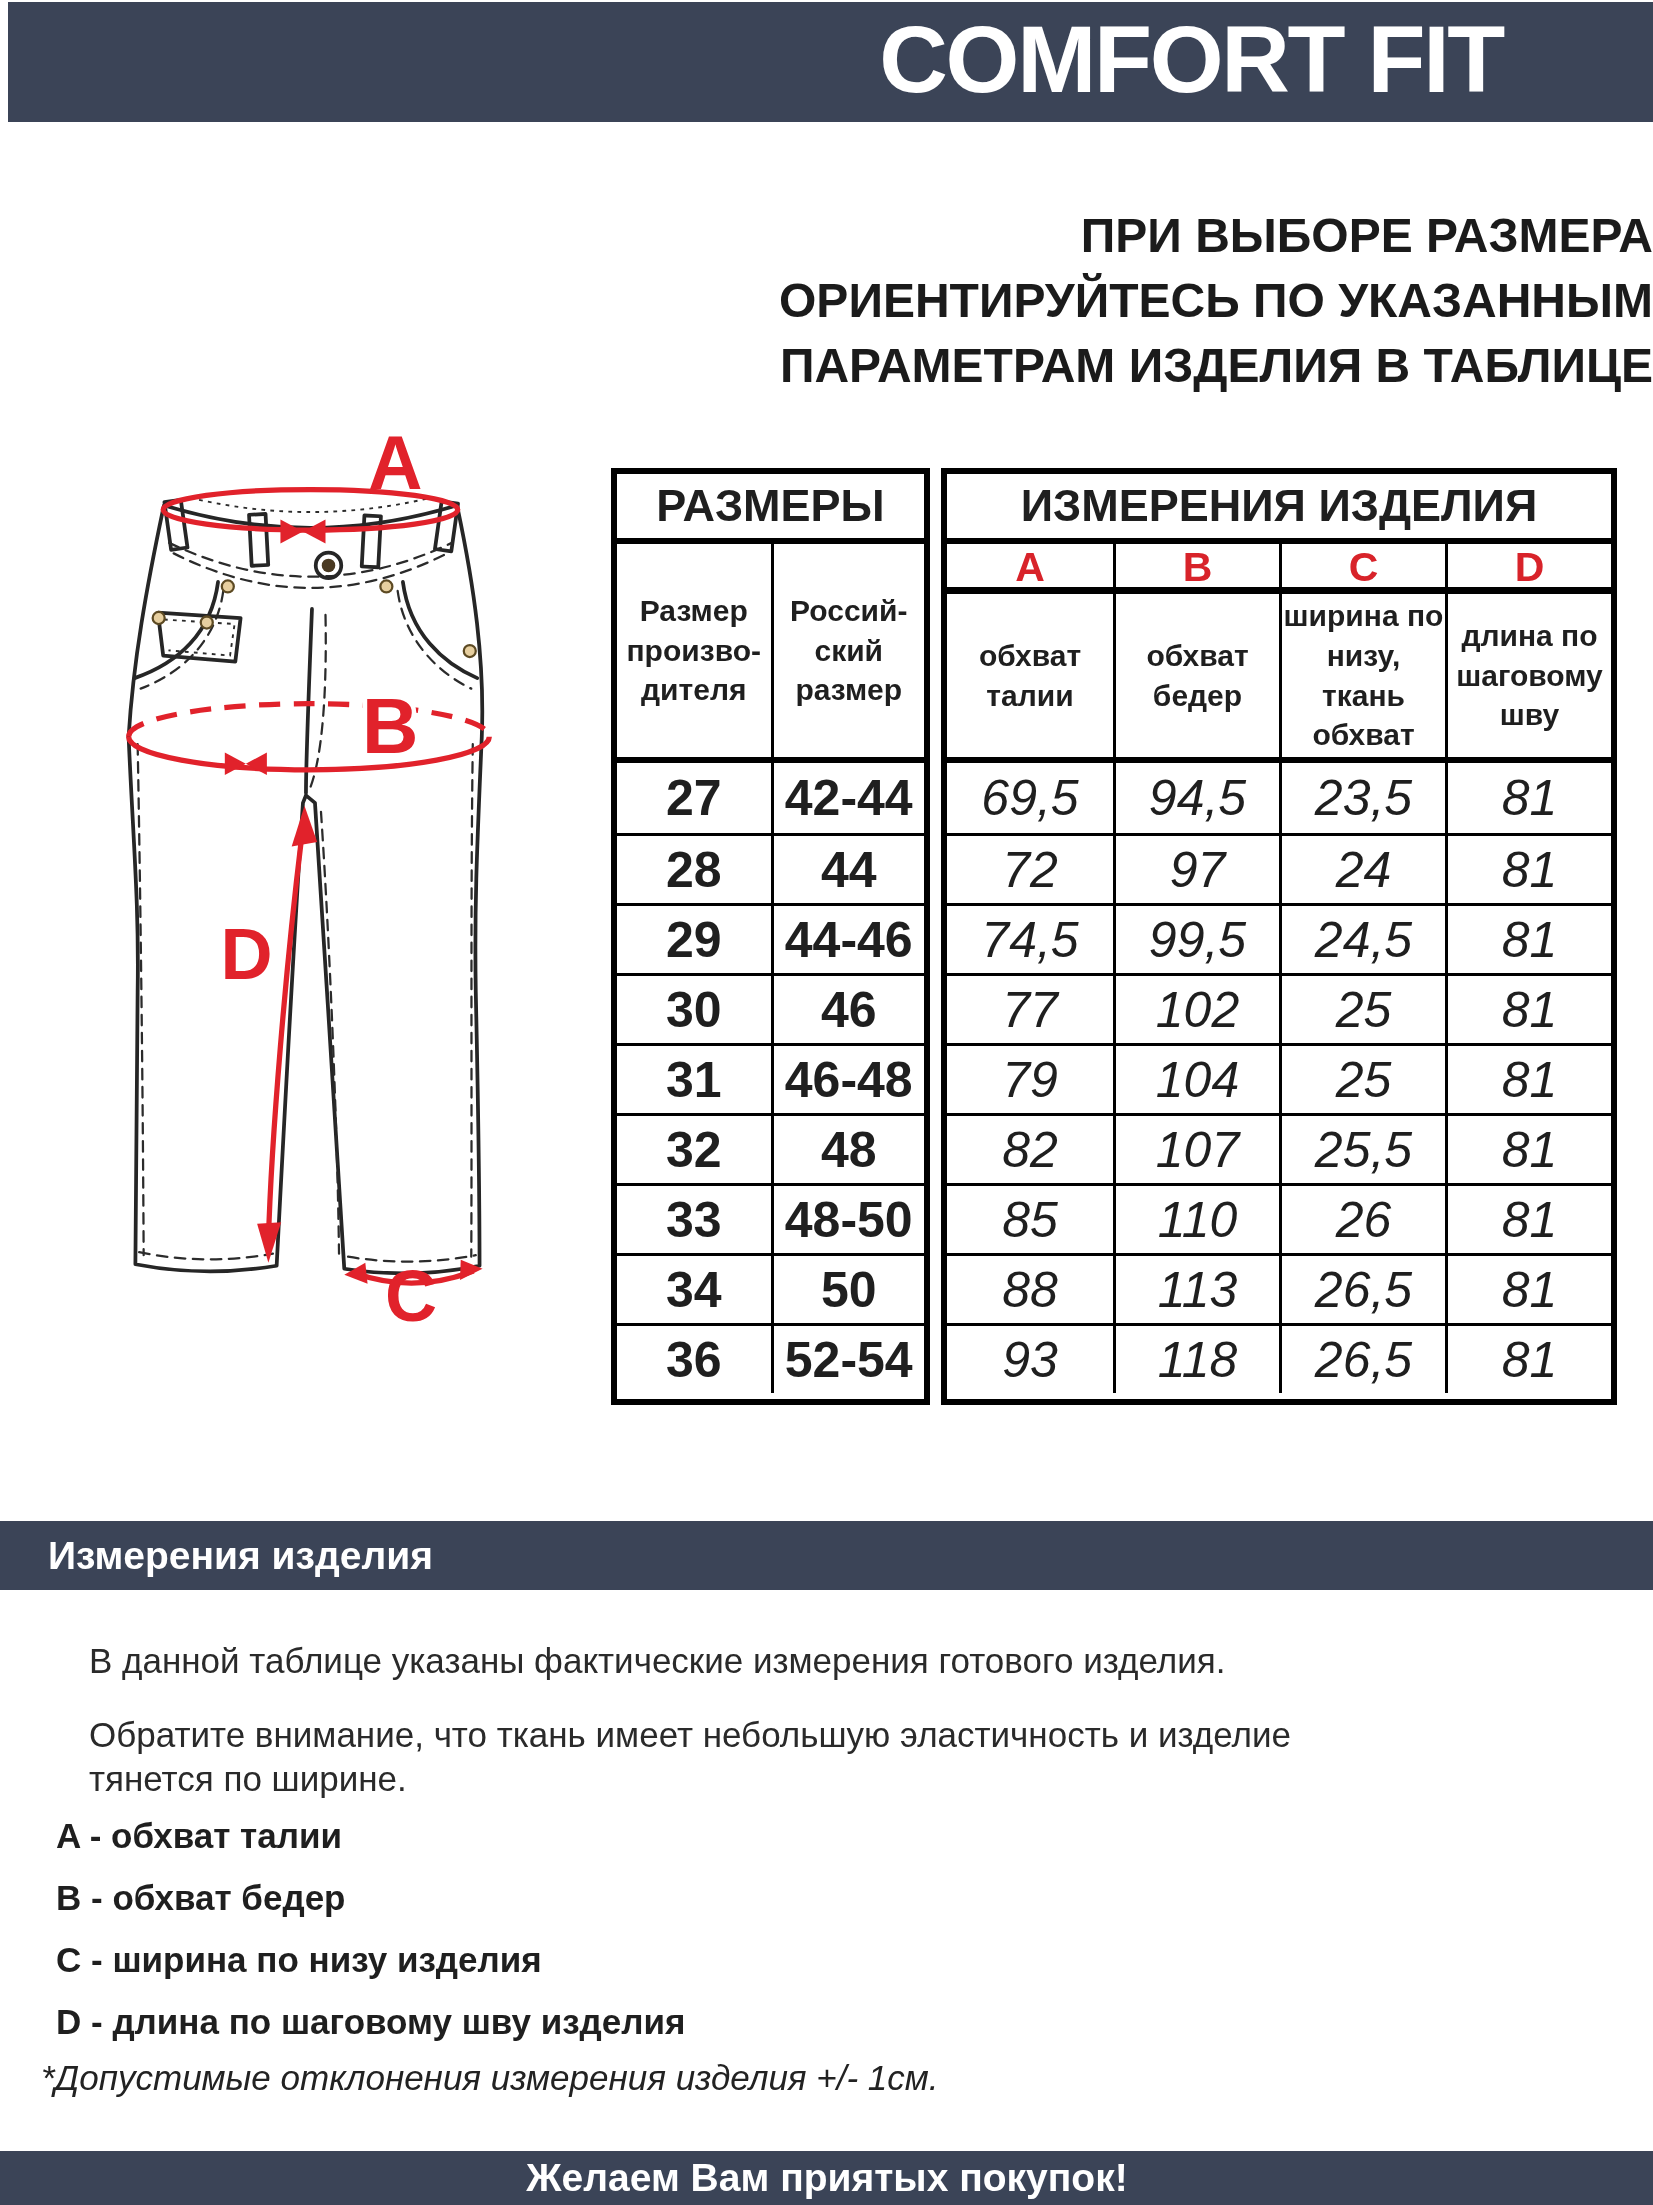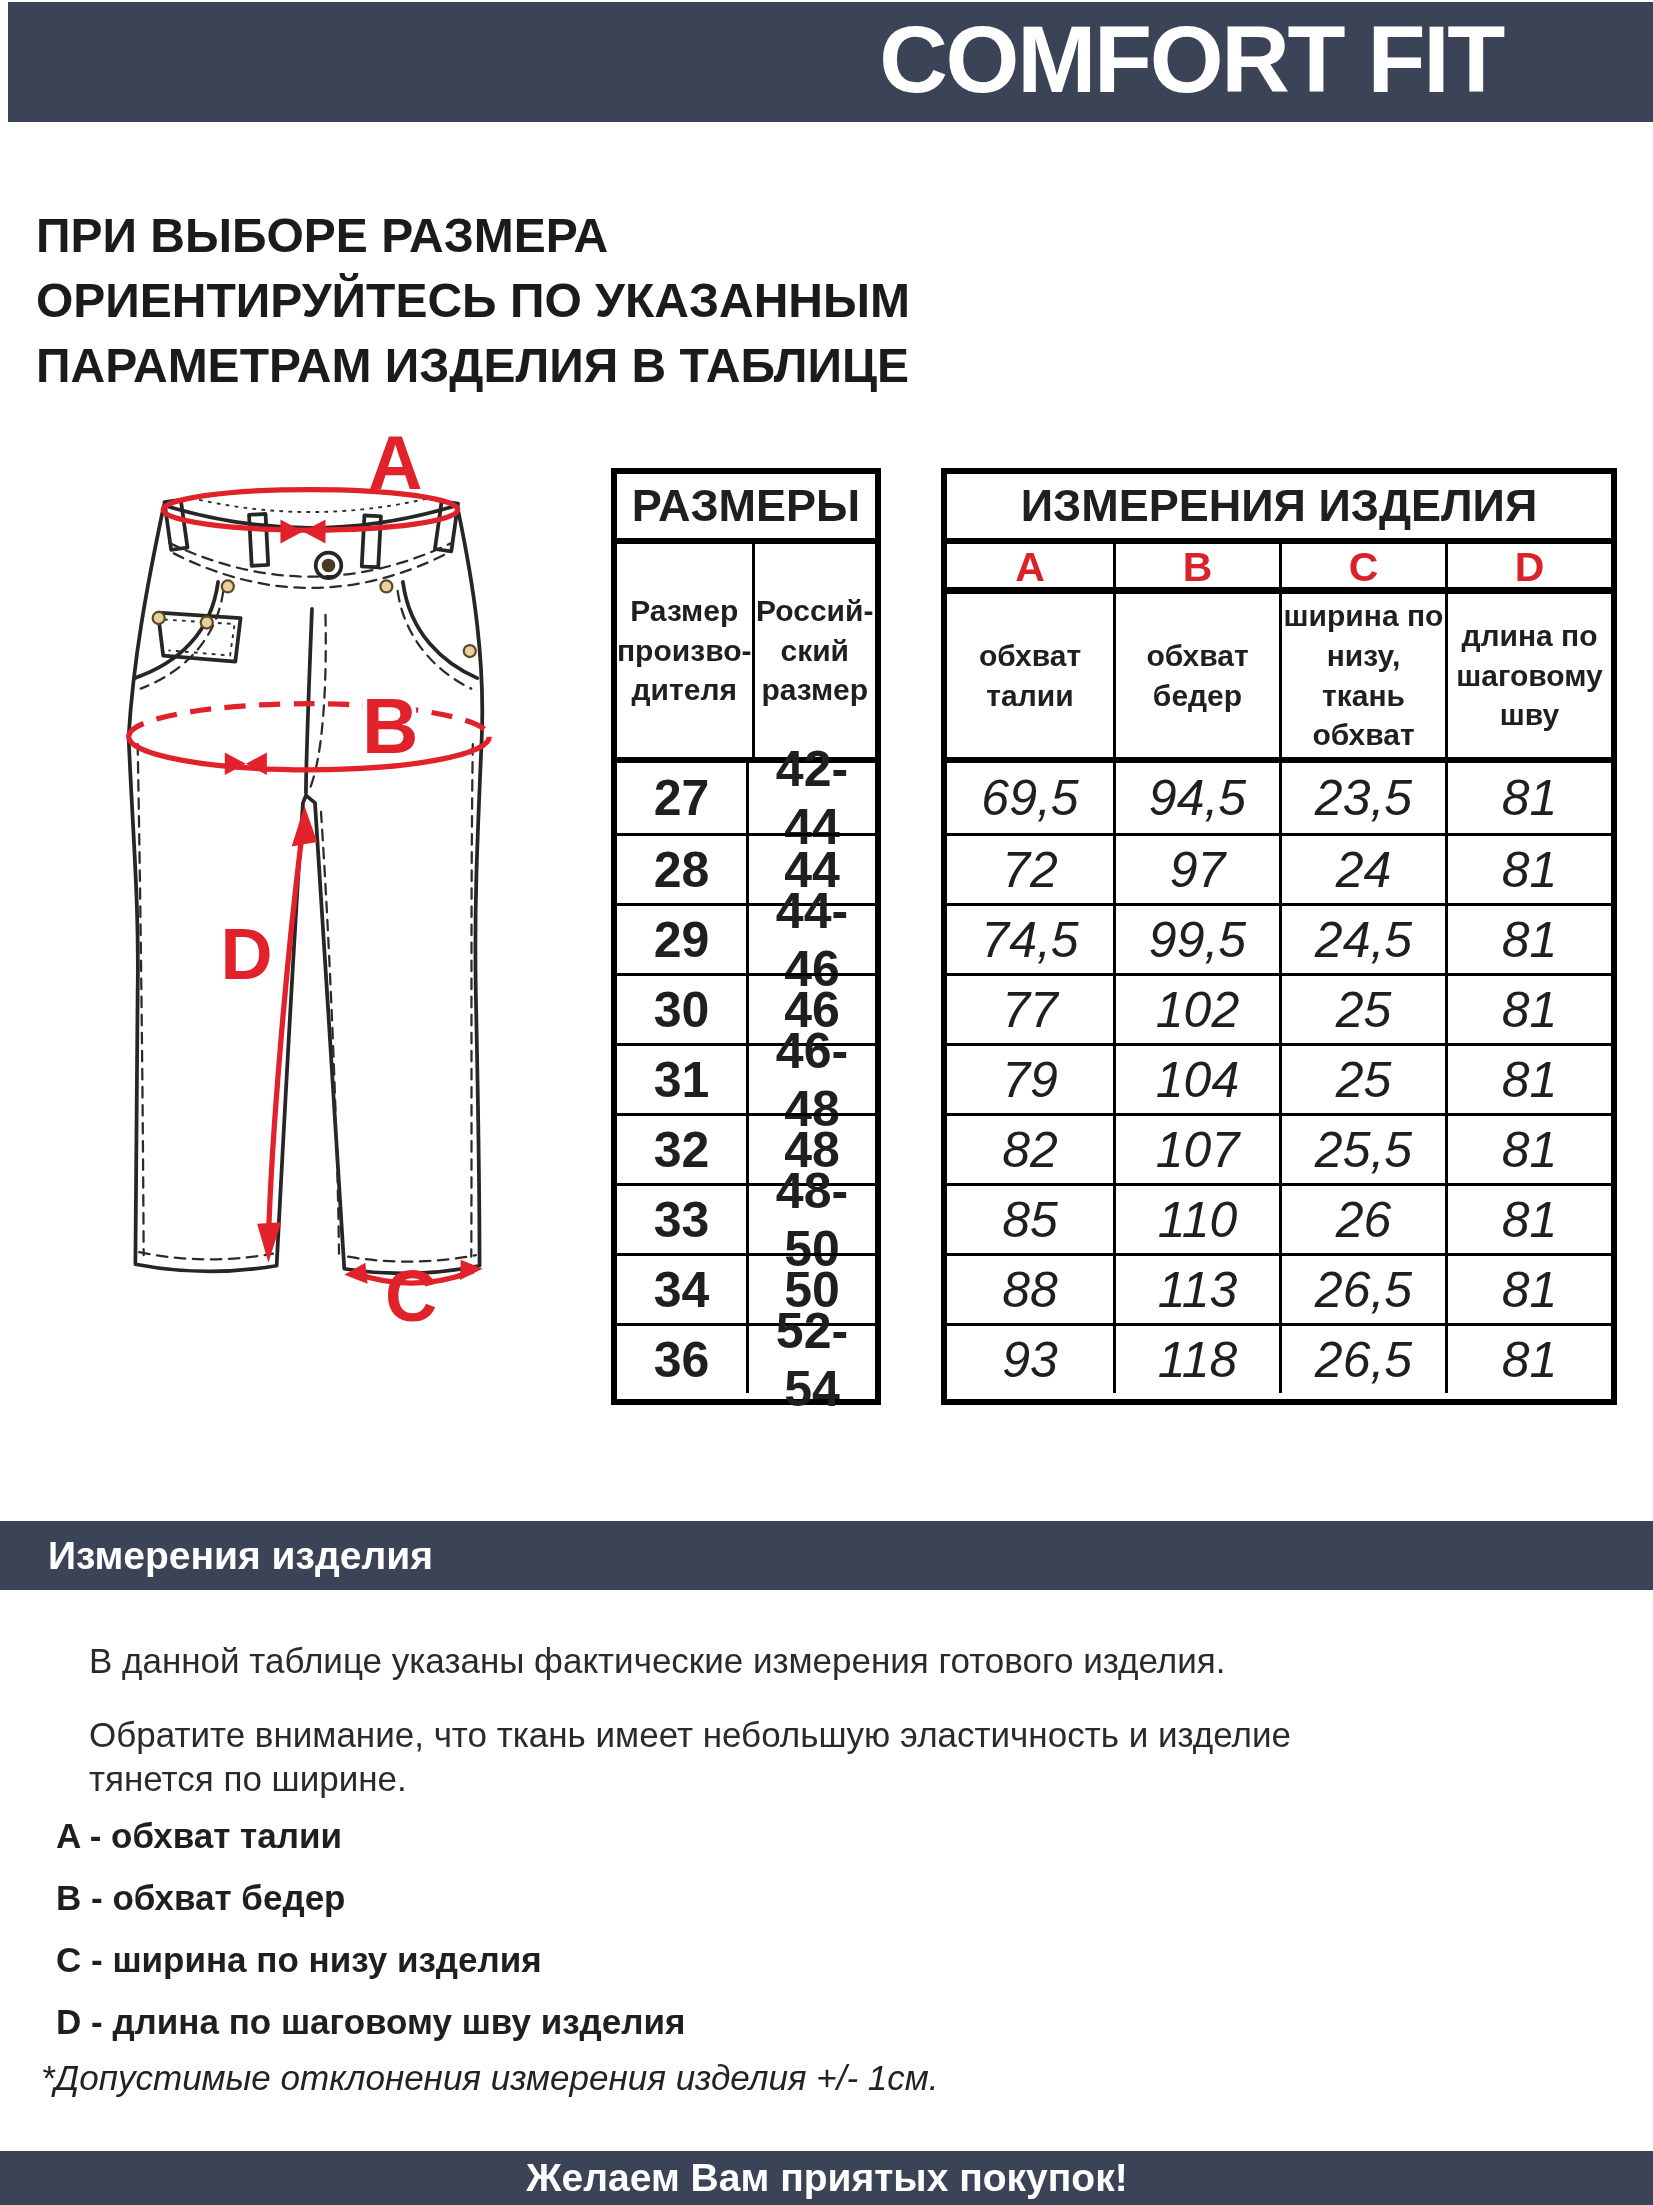--- a/index.html
+++ b/index.html
@@ -8,28 +8,28 @@
     position:relative; width:1654px; height:2205px; background:#ffffff;
     font-family:"Liberation Sans", sans-serif; color:#1f1f1f; overflow:hidden;
   }
   
   .topbar { position:absolute; left:8px; top:2.3px; width:1654px; height:120px; background:#3b4457; }
   .topbar-title {
     position:absolute; right:159px; top:50%; transform:translateY(-52%);
     color:#ffffff; font-weight:bold; font-size:95px; letter-spacing:-2.3px; white-space:nowrap;
   }
   
-  .intro { position:absolute; left:36px; top:203px; width:1617px; text-align:left; }
+  .intro { position:absolute; left:36px; top:203px; width:1617px; text-align:right; }
   .intro div { font-size:48px; line-height:65px; font-weight:bold; color:#1b1b1b; }
   
   .diagram { position:absolute; left:64px; top:421px; width:526px; height:917px; }
   .diagram svg { width:100%; height:100%; display:block; }
   
   .tbl { position:absolute; top:468px; background:#fff; border:6px solid #000; }
-  .tbl-left  { left:611px;  width:270px; height:937px; }
+  .tbl-left  { left:611px;  width:319px; height:937px; }
   .tbl-right { left:941px; width:676px; height:937px; }
   .t-title { height:70px; border-bottom:6.8px solid #000; display:flex; align-items:center; justify-content:center;
              font-size:45px; font-weight:bold; }
   .t-heads { height:219px; border-bottom:6px solid #000; display:grid; }
   .tbl-left  .t-heads { grid-template-columns:1fr 1fr; }
   .t-letters { height:50px; border-bottom:7.5px solid #000; display:grid; grid-template-columns:repeat(4,1fr); }
   .t-letters .cell { font-size:41px; font-weight:bold; color:#d8232a; }
   .t-sub { height:169px; border-bottom:6px solid #000; display:grid; grid-template-columns:repeat(4,1fr); }
   .t-body { display:grid; grid-template-rows:repeat(9,70px); }
   .tbl-left  .t-body { grid-template-columns:1fr 1fr; }

